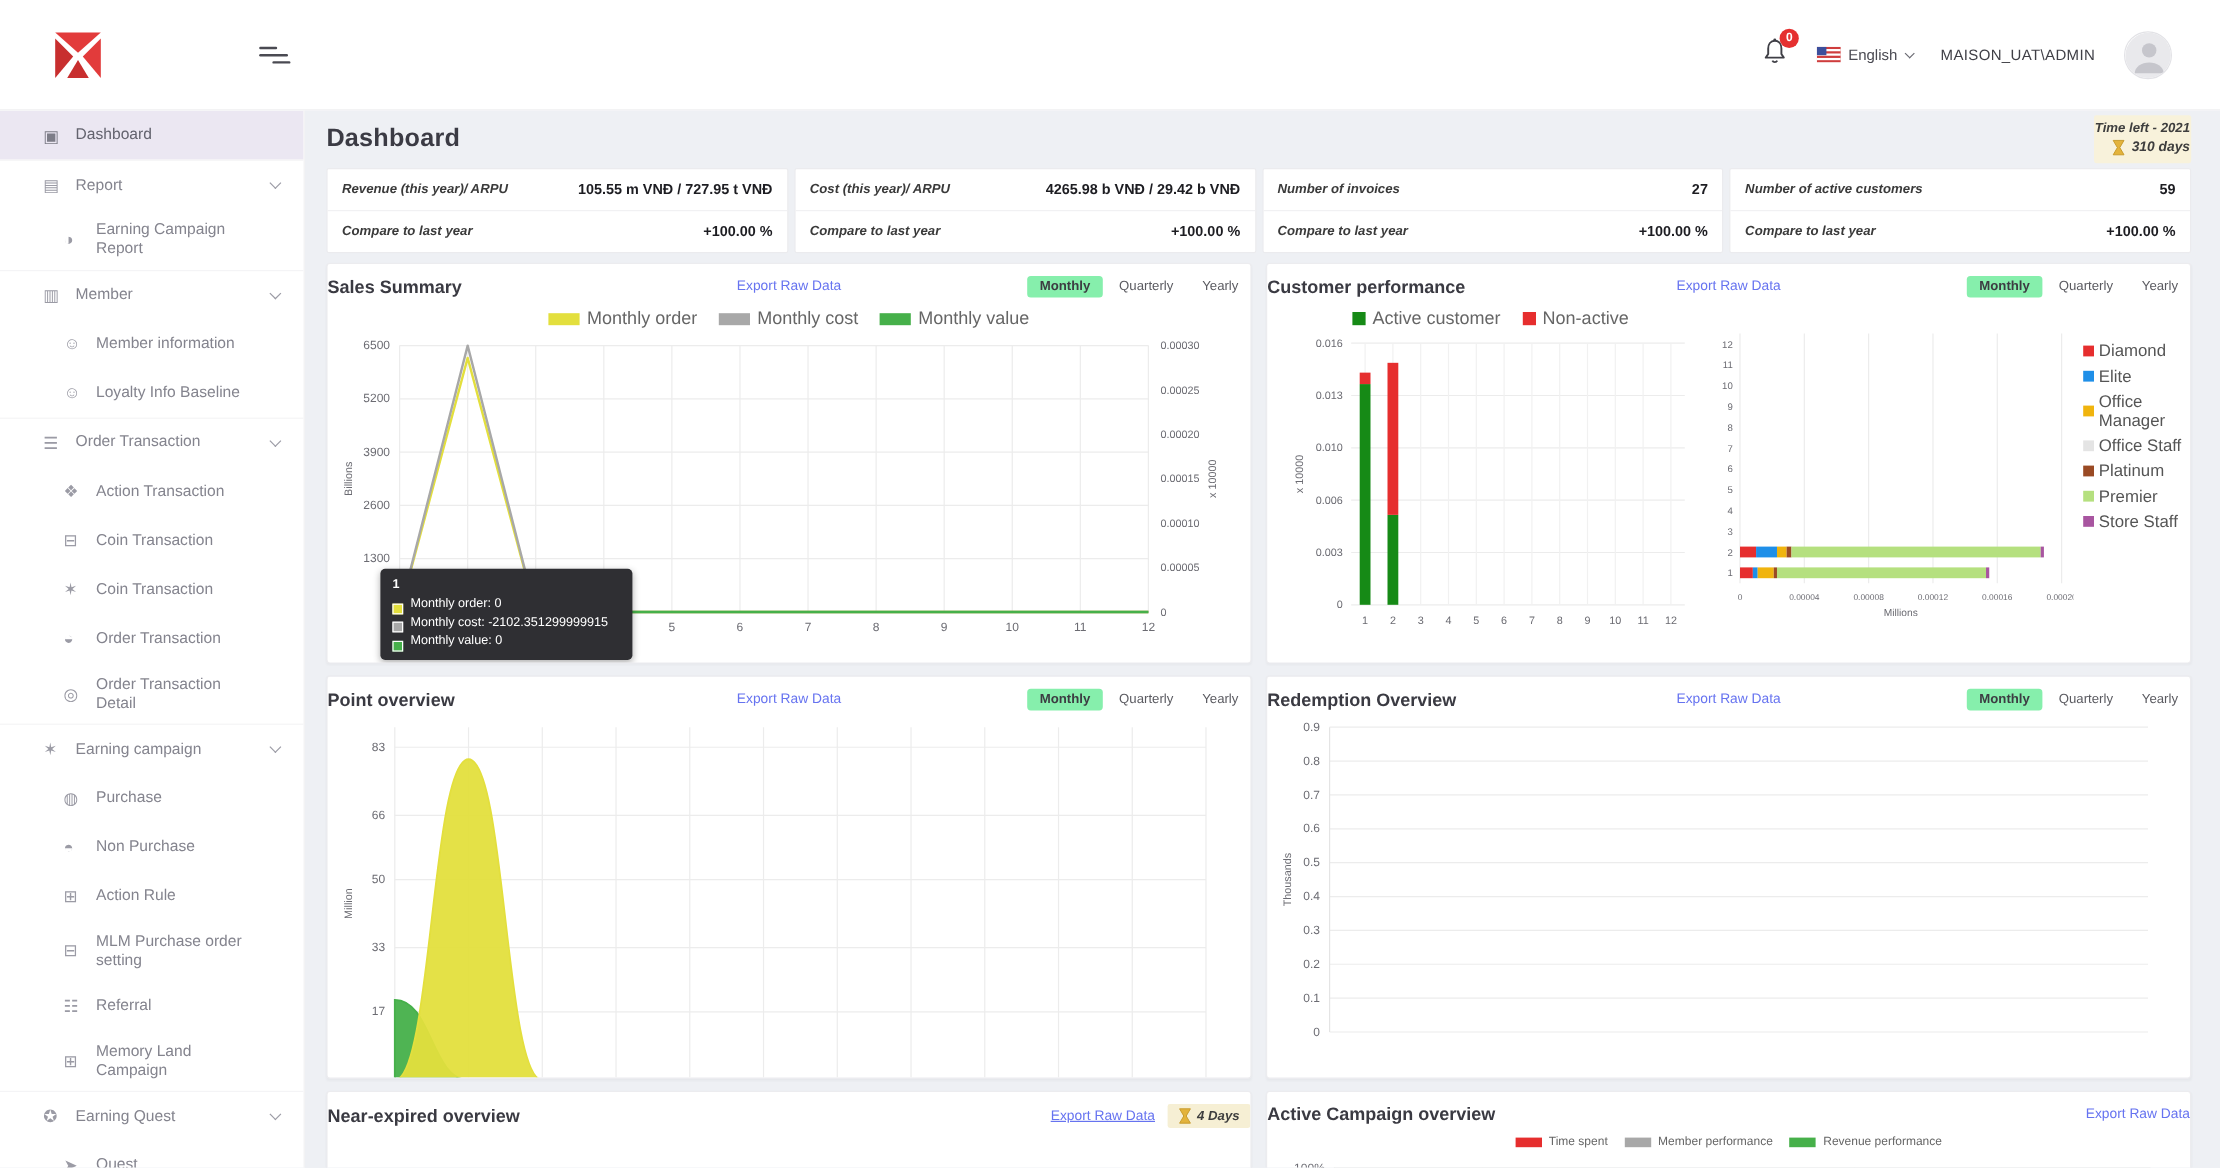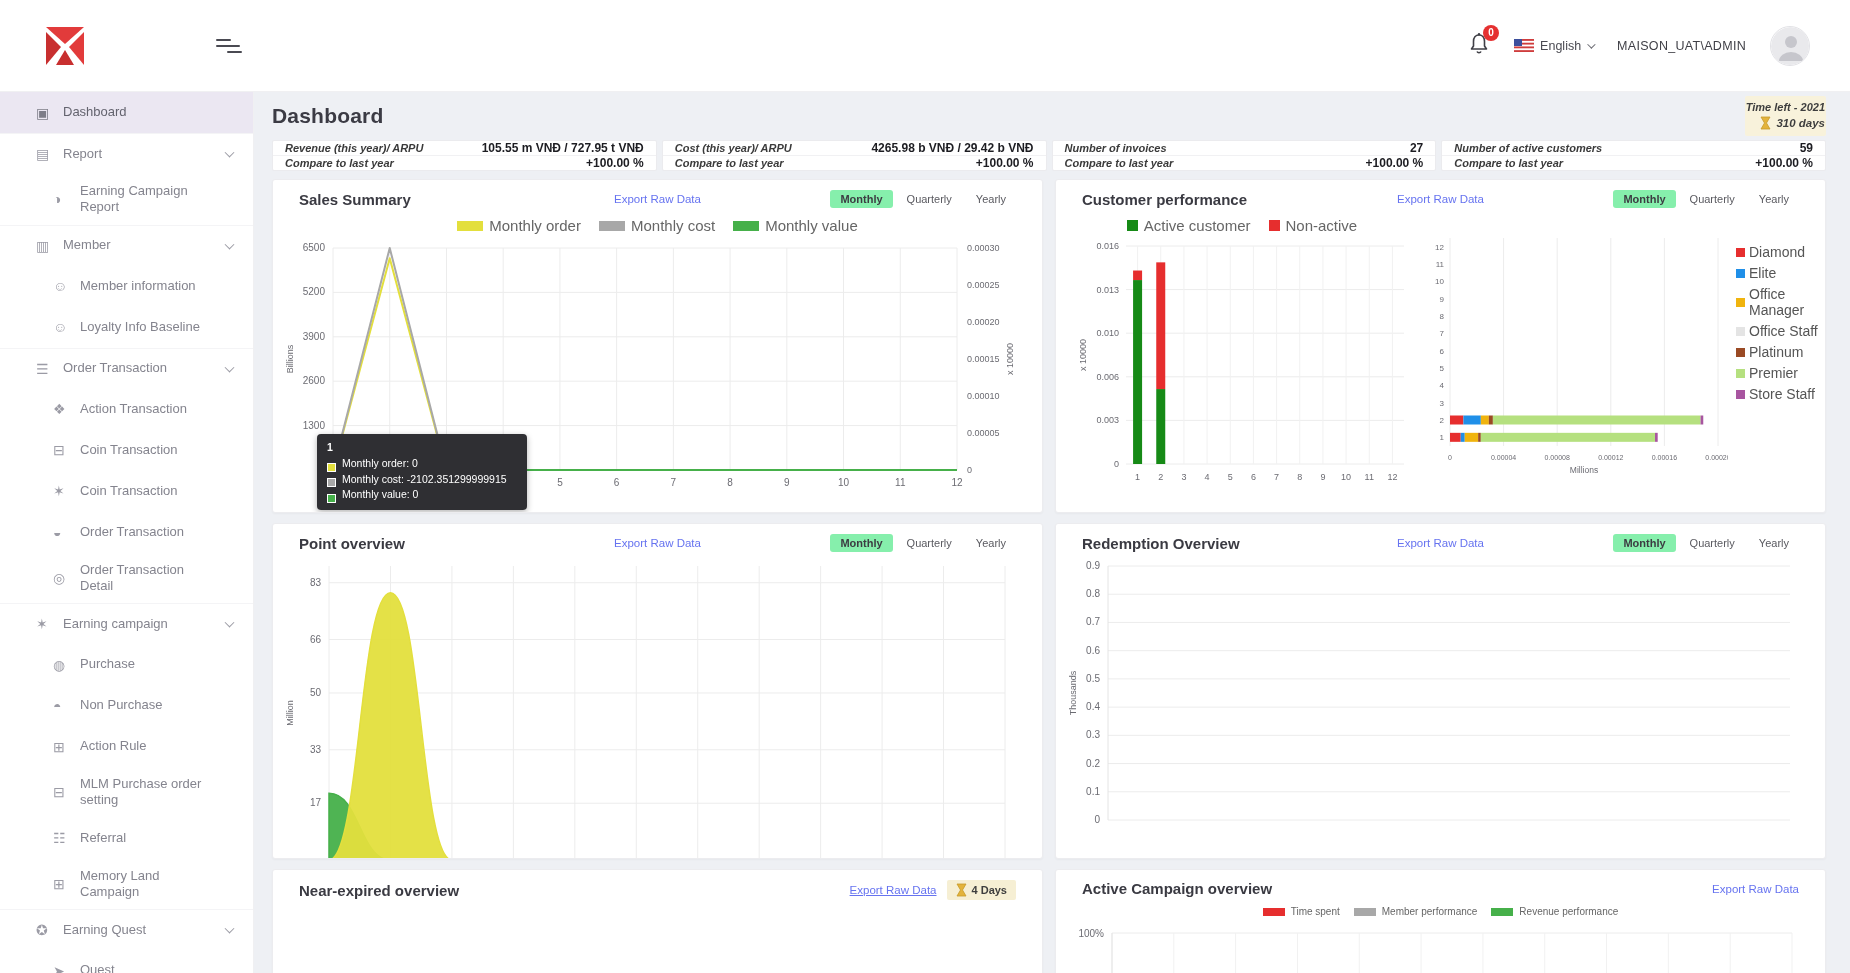--- a/index.html
+++ b/index.html
@@ -44,42 +44,42 @@
   .main{position:absolute;left:254px;top:92px;right:0;bottom:0;padding:8px 24px 0 18px;overflow:hidden}
   .page-head{display:flex;justify-content:space-between;align-items:flex-start;height:40px}
   .page-title{font-size:21px;font-weight:700;color:#3b3b44;margin-top:4px;letter-spacing:.2px}
   .time-left{background:#f8f2db;padding:5px 1px 6px;border-radius:2px;text-align:right;margin-top:-4px}
   .tl-label{font-size:11px;font-style:italic;font-weight:700;color:#3e3e3e}
   .tl-value{font-size:11.5px;font-style:italic;font-weight:700;color:#3e3e3e;display:flex;
     align-items:center;gap:5px;justify-content:flex-end;margin-top:3px}
 
   .kpi-row{display:flex;gap:5px}
   .kpi-card{flex:1;background:#fff;border:1px solid #ebebee;border-radius:2px}
-  .kpi-line{display:flex;justify-content:space-between;align-items:center;padding:0 12px;gap:8px}
+  .kpi-line{display:flex;justify-content:space-between;align-items:center;padding:10px 12px;gap:8px}
   .kpi-line.first{border-bottom:1px solid #f1f1f3}
   .kpi-title{font-size:11px;font-style:italic;font-weight:700;color:#3a3a3a;white-space:nowrap}
   .kpi-value{font-size:12px;font-weight:700;color:#1d1d22;white-space:nowrap}
 
   .charts{display:grid;grid-template-columns:1fr 1fr;gap:10px 12px;margin-top:8px}
   .panel{background:#fff;border:1px solid #ececef;border-radius:3px;overflow:hidden;display:flex;
     flex-direction:column;box-shadow:0 1px 2px rgba(40,40,60,.04)}
   .panel.h1{height:334px}.panel.h2{height:336px}.panel.h3{height:150px}
-  .panel-head{display:flex;align-items:center;padding:10px 26px 4px;flex:none}
+  .panel-head{display:flex;align-items:center;padding:10px 0 4px;flex:none}
   .panel-title{font-size:15px;font-weight:600;color:#3a3a42}
   .panel-head.spread .panel-title{flex:1}
   .panel-head.spread .toggles{flex:1;justify-content:flex-end}
   .export{color:#6673f0;font-size:11.5px;cursor:pointer;text-decoration:none}
   .export.underline{text-decoration:underline}
   .export.right{margin-left:auto}
   .toggles{display:flex;gap:4px;align-items:center}
   .toggle{font-size:11px;color:#5a5a60;padding:3px 10px;border-radius:3px;cursor:pointer;white-space:nowrap}
   .toggle.active{background:#86efac;font-weight:700;color:#3c3c42}
   .head-right{margin-left:auto;display:flex;align-items:center;gap:10px}
   .days-chip{display:flex;align-items:center;gap:5px;background:#f6efd4;padding:3px 9px;border-radius:2px;
-    font-size:11px;font-weight:700;color:#3e3e3e}
+    font-size:11px;font-style:italic;font-weight:700;color:#3e3e3e}
 
   .legend{display:flex;justify-content:center;gap:18px;padding:5px 0 2px;flex:none;flex-wrap:wrap}
   .legend .li{display:flex;align-items:center;gap:6px;font-size:15px;color:#666}
   .legend .sw{width:26px;height:10px;flex:none}
   .legend.sq .sw{width:11px;height:11px}
   .legend.small{gap:14px}
   .legend.small .li{font-size:10px}
   .legend.small .sw{width:22px;height:8px}
 
   .chart-wrap{flex:1;position:relative;padding:0 8px}

